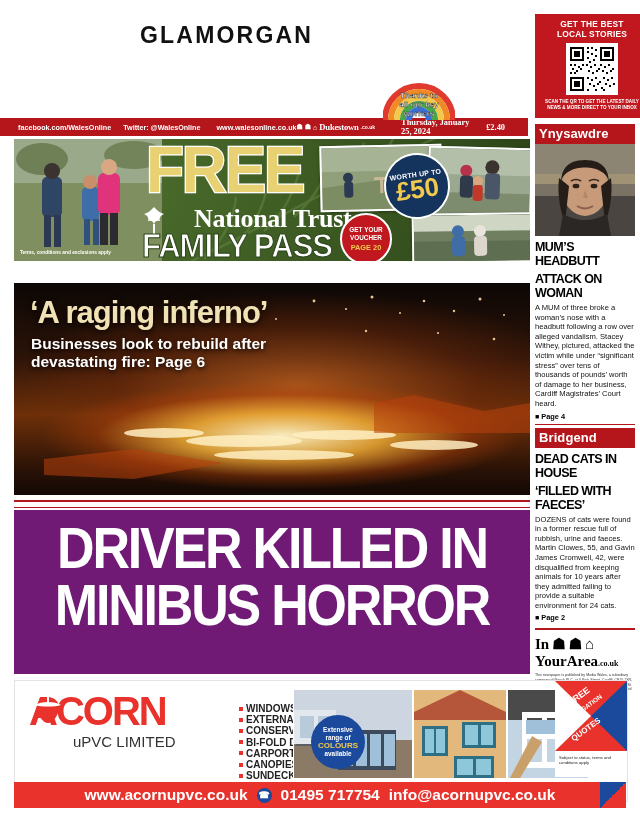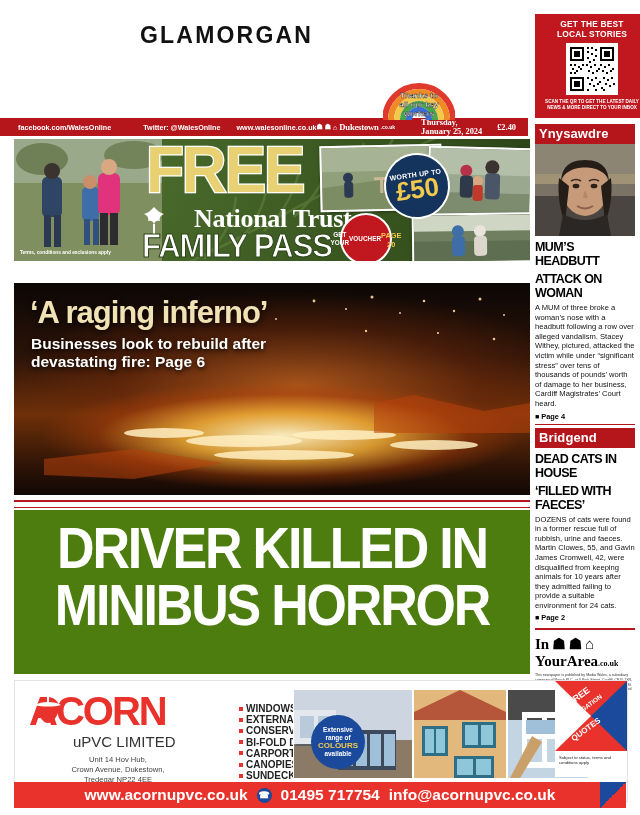--- a/index.html
+++ b/index.html
@@ -9,27 +9,27 @@
   
   .masthead{position:absolute;left:0;top:0;width:528px;height:136px;overflow:hidden;}
   .mast-glam{position:absolute;left:140px;top:22px;font-weight:bold;font-size:23px;letter-spacing:2.2px;color:#111;font-family:"Liberation Sans",sans-serif;z-index:3;}
   .mast-gaz{position:absolute;left:12px;top:22px;width:510px;height:82px;z-index:2;}
   .mast-gaz svg{display:block;}
   .rainbow{position:absolute;left:383px;top:78px;width:72px;height:42px;z-index:4;}
   .mast-bar{position:absolute;left:0;top:118px;width:528px;height:18px;background:#b5161b;color:#fff;
             font-size:7.2px;font-weight:bold;display:flex;align-items:center;}
   .mast-bar .seg{white-space:nowrap;}
   .mb1{margin-left:18px;}
-  .mb2{margin-left:32px;}
+  .mb2{margin-left:12px;}
   .mb3{margin-left:16px;}
   .mb-iya{margin-left:auto;display:flex;align-items:center;gap:2px;}
   .mb-iya .iyatext{font-size:8.6px;font-weight:bold;font-family:"Liberation Serif",serif;letter-spacing:-0.2px;}
   .mb-iya .iyasm{font-size:5px;font-weight:bold;}
   .mb-date{margin-left:26px;font-family:"Liberation Serif",serif;font-size:8.4px;font-weight:bold;}
-  .mb-price{margin-left:10px;margin-right:12px;font-family:"Liberation Serif",serif;font-size:8.4px;font-weight:bold;}
+  .mb-price{margin-left:10px;margin-right:23px;font-family:"Liberation Serif",serif;font-size:8.4px;font-weight:bold;}
   .hico{font-size:7px;}
 
   
   .qrbox{position:absolute;left:535px;top:14px;width:114px;height:104px;background:#c0181e;
          display:flex;flex-direction:column;align-items:center;padding-top:5px;box-sizing:border-box;}
   .qr-t{color:#fff;font-size:8.4px;font-weight:bold;text-align:center;line-height:10px;letter-spacing:.2px;}
   .qr-code{width:52px;height:52px;background:#fff;margin-top:4px;padding:2px;box-sizing:border-box;}
   .qr-code svg{display:block;}
   .qr-b{color:#fff;font-size:4.6px;font-weight:bold;text-align:center;line-height:6px;margin-top:4px;padding:0 5px;}
 
@@ -78,42 +78,42 @@
   .nt-oak{position:absolute;left:124px;top:66px;width:32px;height:30px;}
   .nt-fam{position:absolute;left:128px;top:89px;font-family:"Liberation Sans",sans-serif;font-weight:bold;
           font-size:31px;color:#fff;letter-spacing:-1px;transform:scaleY(1.1);
           -webkit-text-stroke:1px #2d4519;}
   .nt-worth{position:absolute;left:370px;top:14px;width:62px;height:62px;border-radius:50%;
             background:#14345e;border:2px solid #fff;display:flex;flex-direction:column;
             align-items:center;justify-content:center;transform:rotate(-8deg);}
   .nt-worth .w1{color:#fff;font-size:7px;font-weight:bold;letter-spacing:.2px;}
   .nt-worth .w2{color:#f2c94c;font-size:26px;font-weight:bold;line-height:24px;margin-top:-1px;}
   .nt-vouch{position:absolute;left:326px;top:74px;width:48px;height:48px;border-radius:50%;
-            background:#c0181e;border:2px solid #fff;display:flex;flex-direction:row;
+            background:#c0181e;border:2px solid #fff;display:flex;flex-direction:column;
             align-items:center;justify-content:center;text-align:center;}
   .nt-vouch .v1{color:#fff;font-size:6.4px;font-weight:bold;line-height:7.6px;}
   .nt-vouch .v2{color:#f2c94c;font-size:7.4px;font-weight:bold;margin-top:1px;}
   .nt-terms{position:absolute;left:6px;bottom:5px;color:#fff;font-size:4.8px;font-weight:bold;line-height:6px;}
 
   
   .fire{position:absolute;left:14px;top:283px;width:516px;height:212px;overflow:hidden;background:#140b06;}
   .fire-bg{position:absolute;inset:0;
       background:
       radial-gradient(ellipse 55% 30% at 52% 72%,rgba(255,245,200,.95) 0%,rgba(255,190,60,.75) 35%,rgba(190,70,10,.35) 65%,rgba(0,0,0,0) 85%),
       radial-gradient(ellipse 70% 55% at 55% 48%,rgba(215,110,35,.65) 0%,rgba(120,45,12,.4) 50%,rgba(0,0,0,0) 80%),
       linear-gradient(180deg,#0c0705 0%,#2b1308 35%,#6e3009 62%,#2a1206 88%,#120804 100%);}
   .fire-sparks{position:absolute;inset:0;}
   .fire-h{position:absolute;left:16px;top:12px;font-family:"Liberation Sans",sans-serif;font-weight:bold;
           font-size:31px;color:#f0e2b4;letter-spacing:-1px;text-shadow:0 2px 6px rgba(0,0,0,.85);}
   .fire-s{position:absolute;left:17px;top:52px;font-family:"Liberation Sans",sans-serif;font-weight:bold;
           font-size:15.5px;line-height:18px;color:#fff;text-shadow:0 2px 5px rgba(0,0,0,.9);}
 
   
   .splash-rule{position:absolute;left:14px;top:500px;width:516px;height:5px;border-top:2px solid #b5161b;border-bottom:1px solid #b5161b;}
-  .splash{position:absolute;left:14px;top:510px;width:516px;height:164px;background:#4d7c0f;overflow:hidden;}
+  .splash{position:absolute;left:14px;top:510px;width:516px;height:164px;background:#701a75;overflow:hidden;}
   .sp-l1,.sp-l2{font-family:"Liberation Sans",sans-serif;font-weight:bold;color:#fff;
         letter-spacing:-2.2px;font-size:52px;line-height:53px;text-align:center;transform:scaleY(1.12);
         transform-origin:center top;}
   .sp-l1{margin-top:9px;}
   .sp-l2{margin-top:4px;}
   .sp-sub{position:absolute;left:0;right:0;bottom:9px;text-align:center;color:#fff;
           font-family:"Liberation Sans",sans-serif;font-style:italic;font-weight:bold;font-size:14.2px;
           letter-spacing:-0.2px;}
   .sp-sub .pg{font-style:italic;font-weight:bold;margin-left:6px;}
 
@@ -500,25 +500,20 @@
   <div class="ad">
     <div class="ad-logo">ACORN</div>
     <div class="ad-acorn-icon">
       <svg viewBox="0 0 34 34" width="34" height="34">
         <path d="M6 14 C6 8 12 4 17 4 C22 4 28 8 28 14 C28 22 22 30 17 30 C12 30 6 22 6 14 Z" fill="#e8322b"></path>
         <path d="M4 12 C10 8 24 8 30 12 C24 14 10 14 4 12 Z" fill="#fff"></path>
         <path d="M17 2 L17 9" stroke="#fff" stroke-width="2"></path>
       </svg>
     </div>
     <div class="ad-upvc">uPVC LIMITED</div>
-    <div class="ad-addr">
-      <div>Unit 14 Hov Hub,</div>
-      <div>Crown Avenue, Dukestown,</div>
-      <div>Tredegar NP22 4EE</div>
-    </div>
     <ul class="ad-list">
       <li>
           <span class="bul"></span>
           <span>WINDOWS</span>
         </li>
       <li>
           <span class="bul"></span>
           <span>EXTERNAL DOORS</span>
         </li>
       <li>

